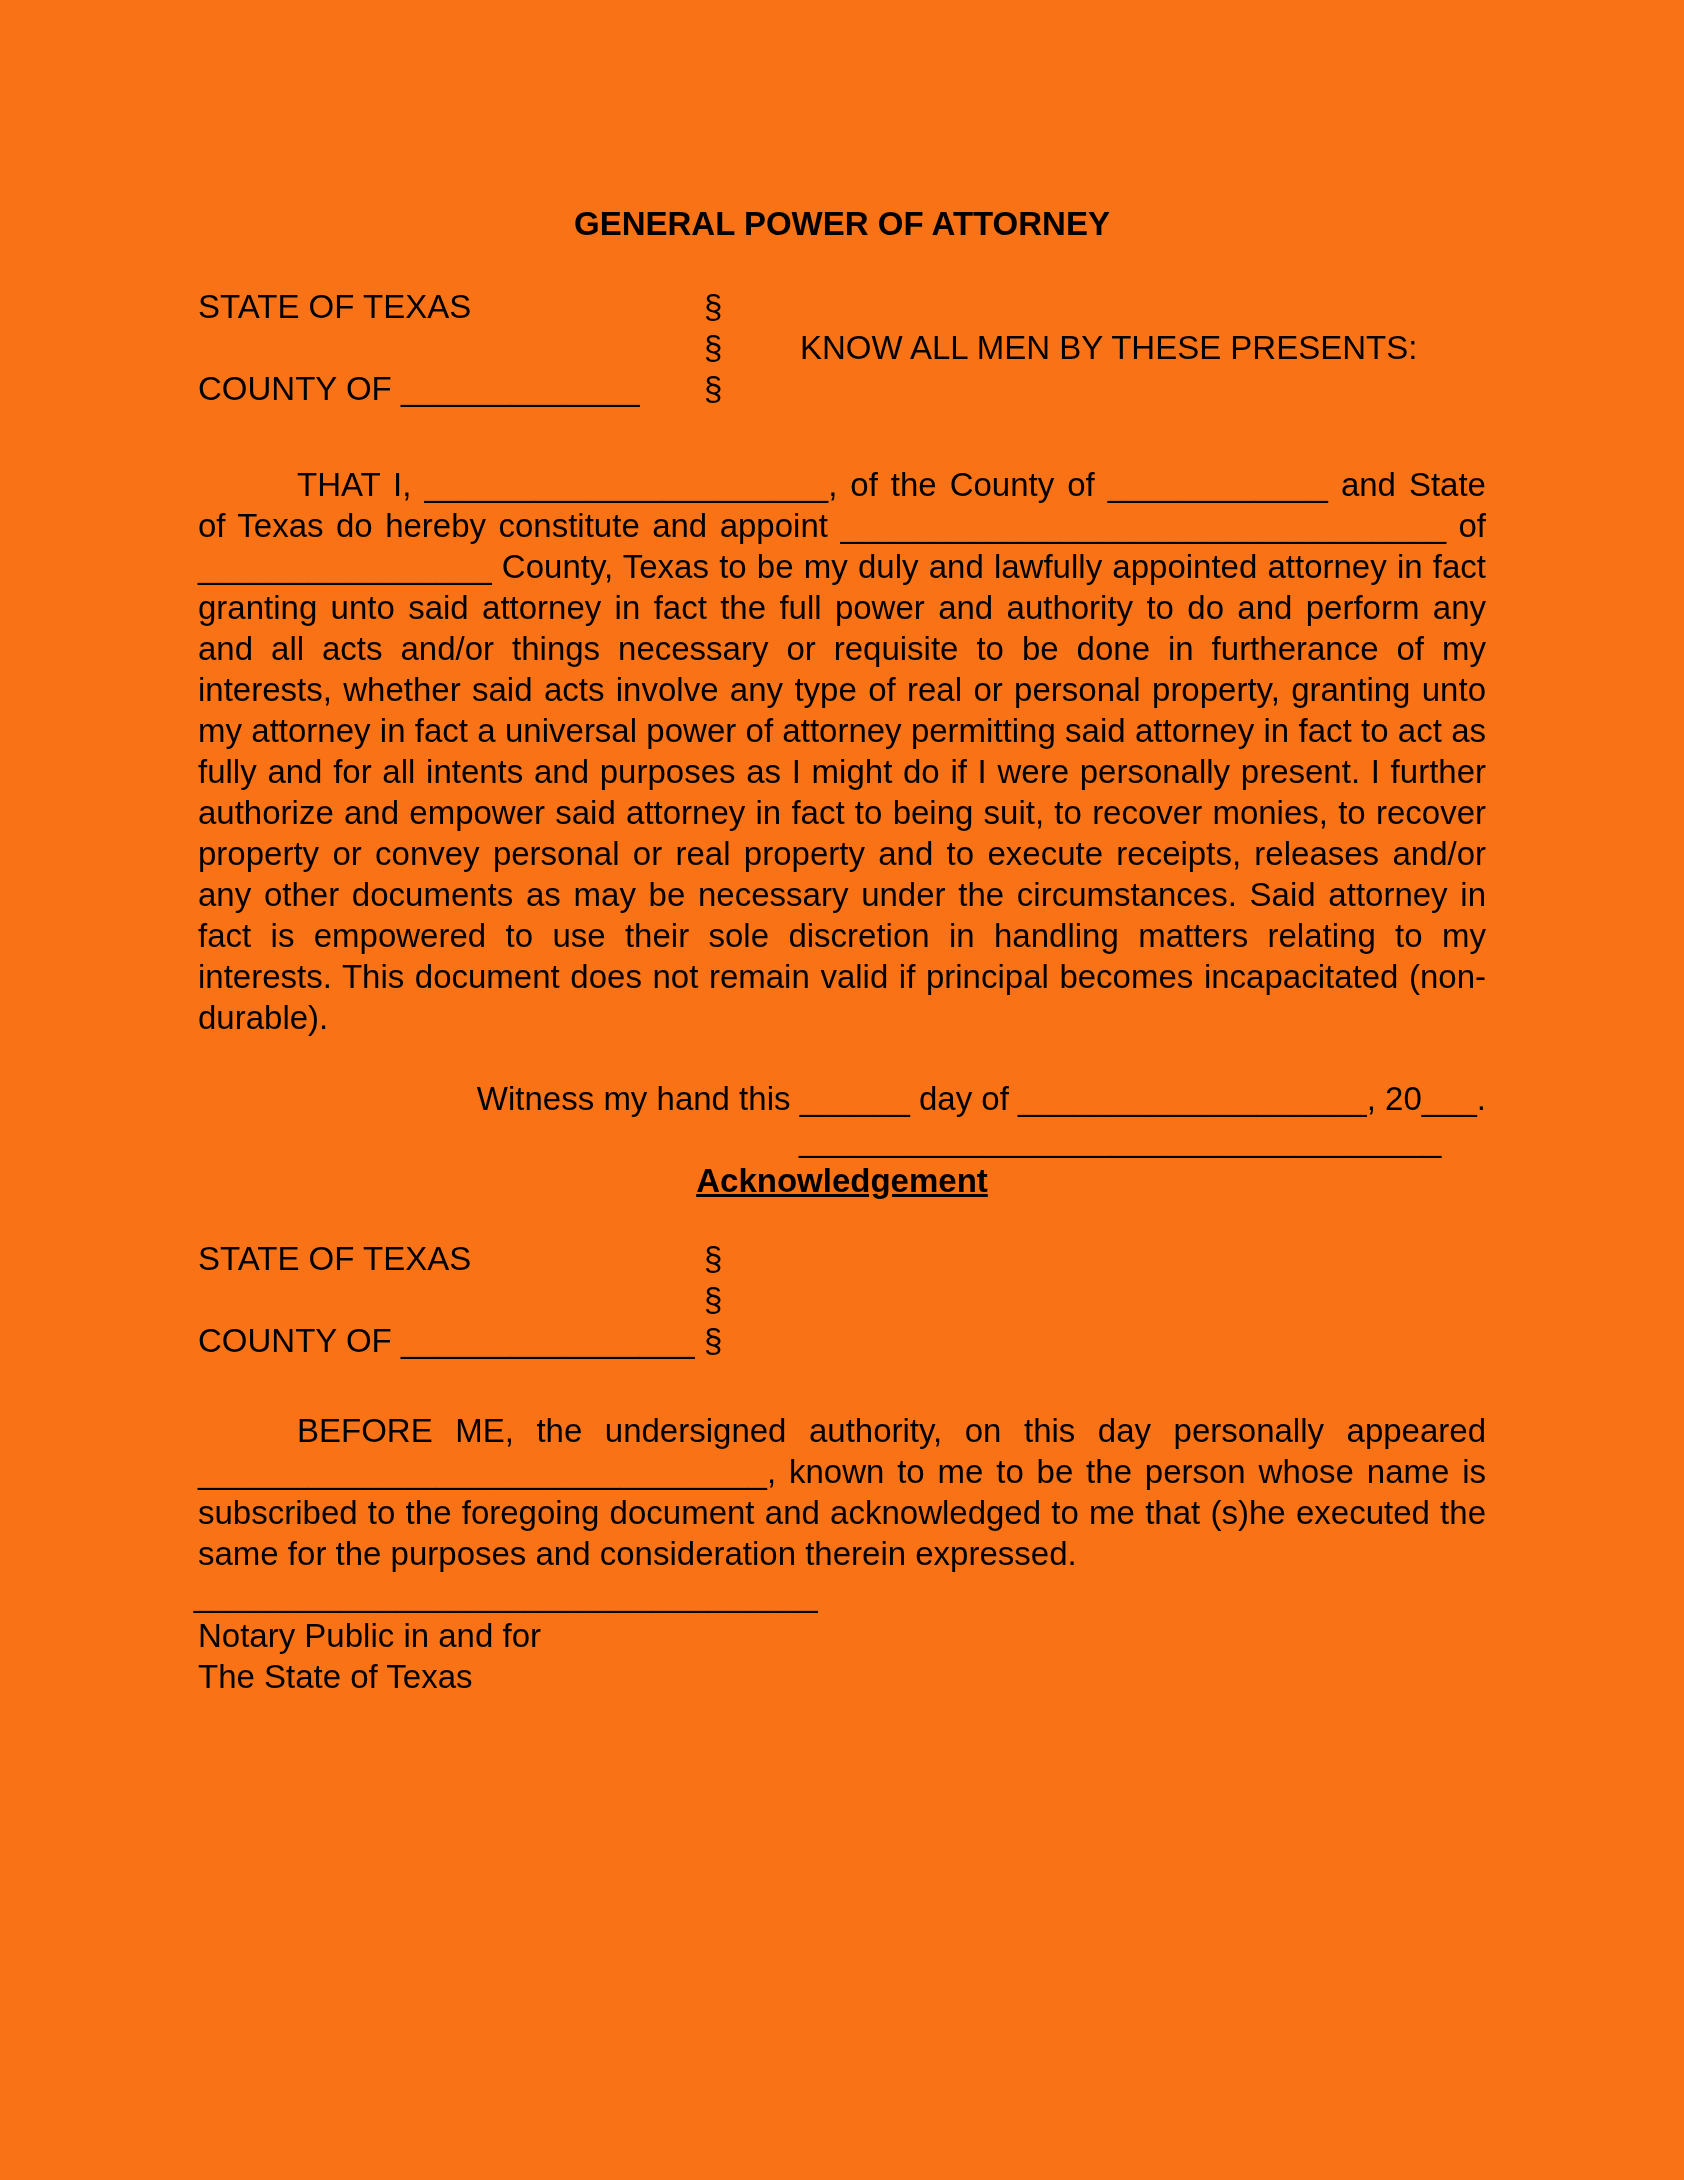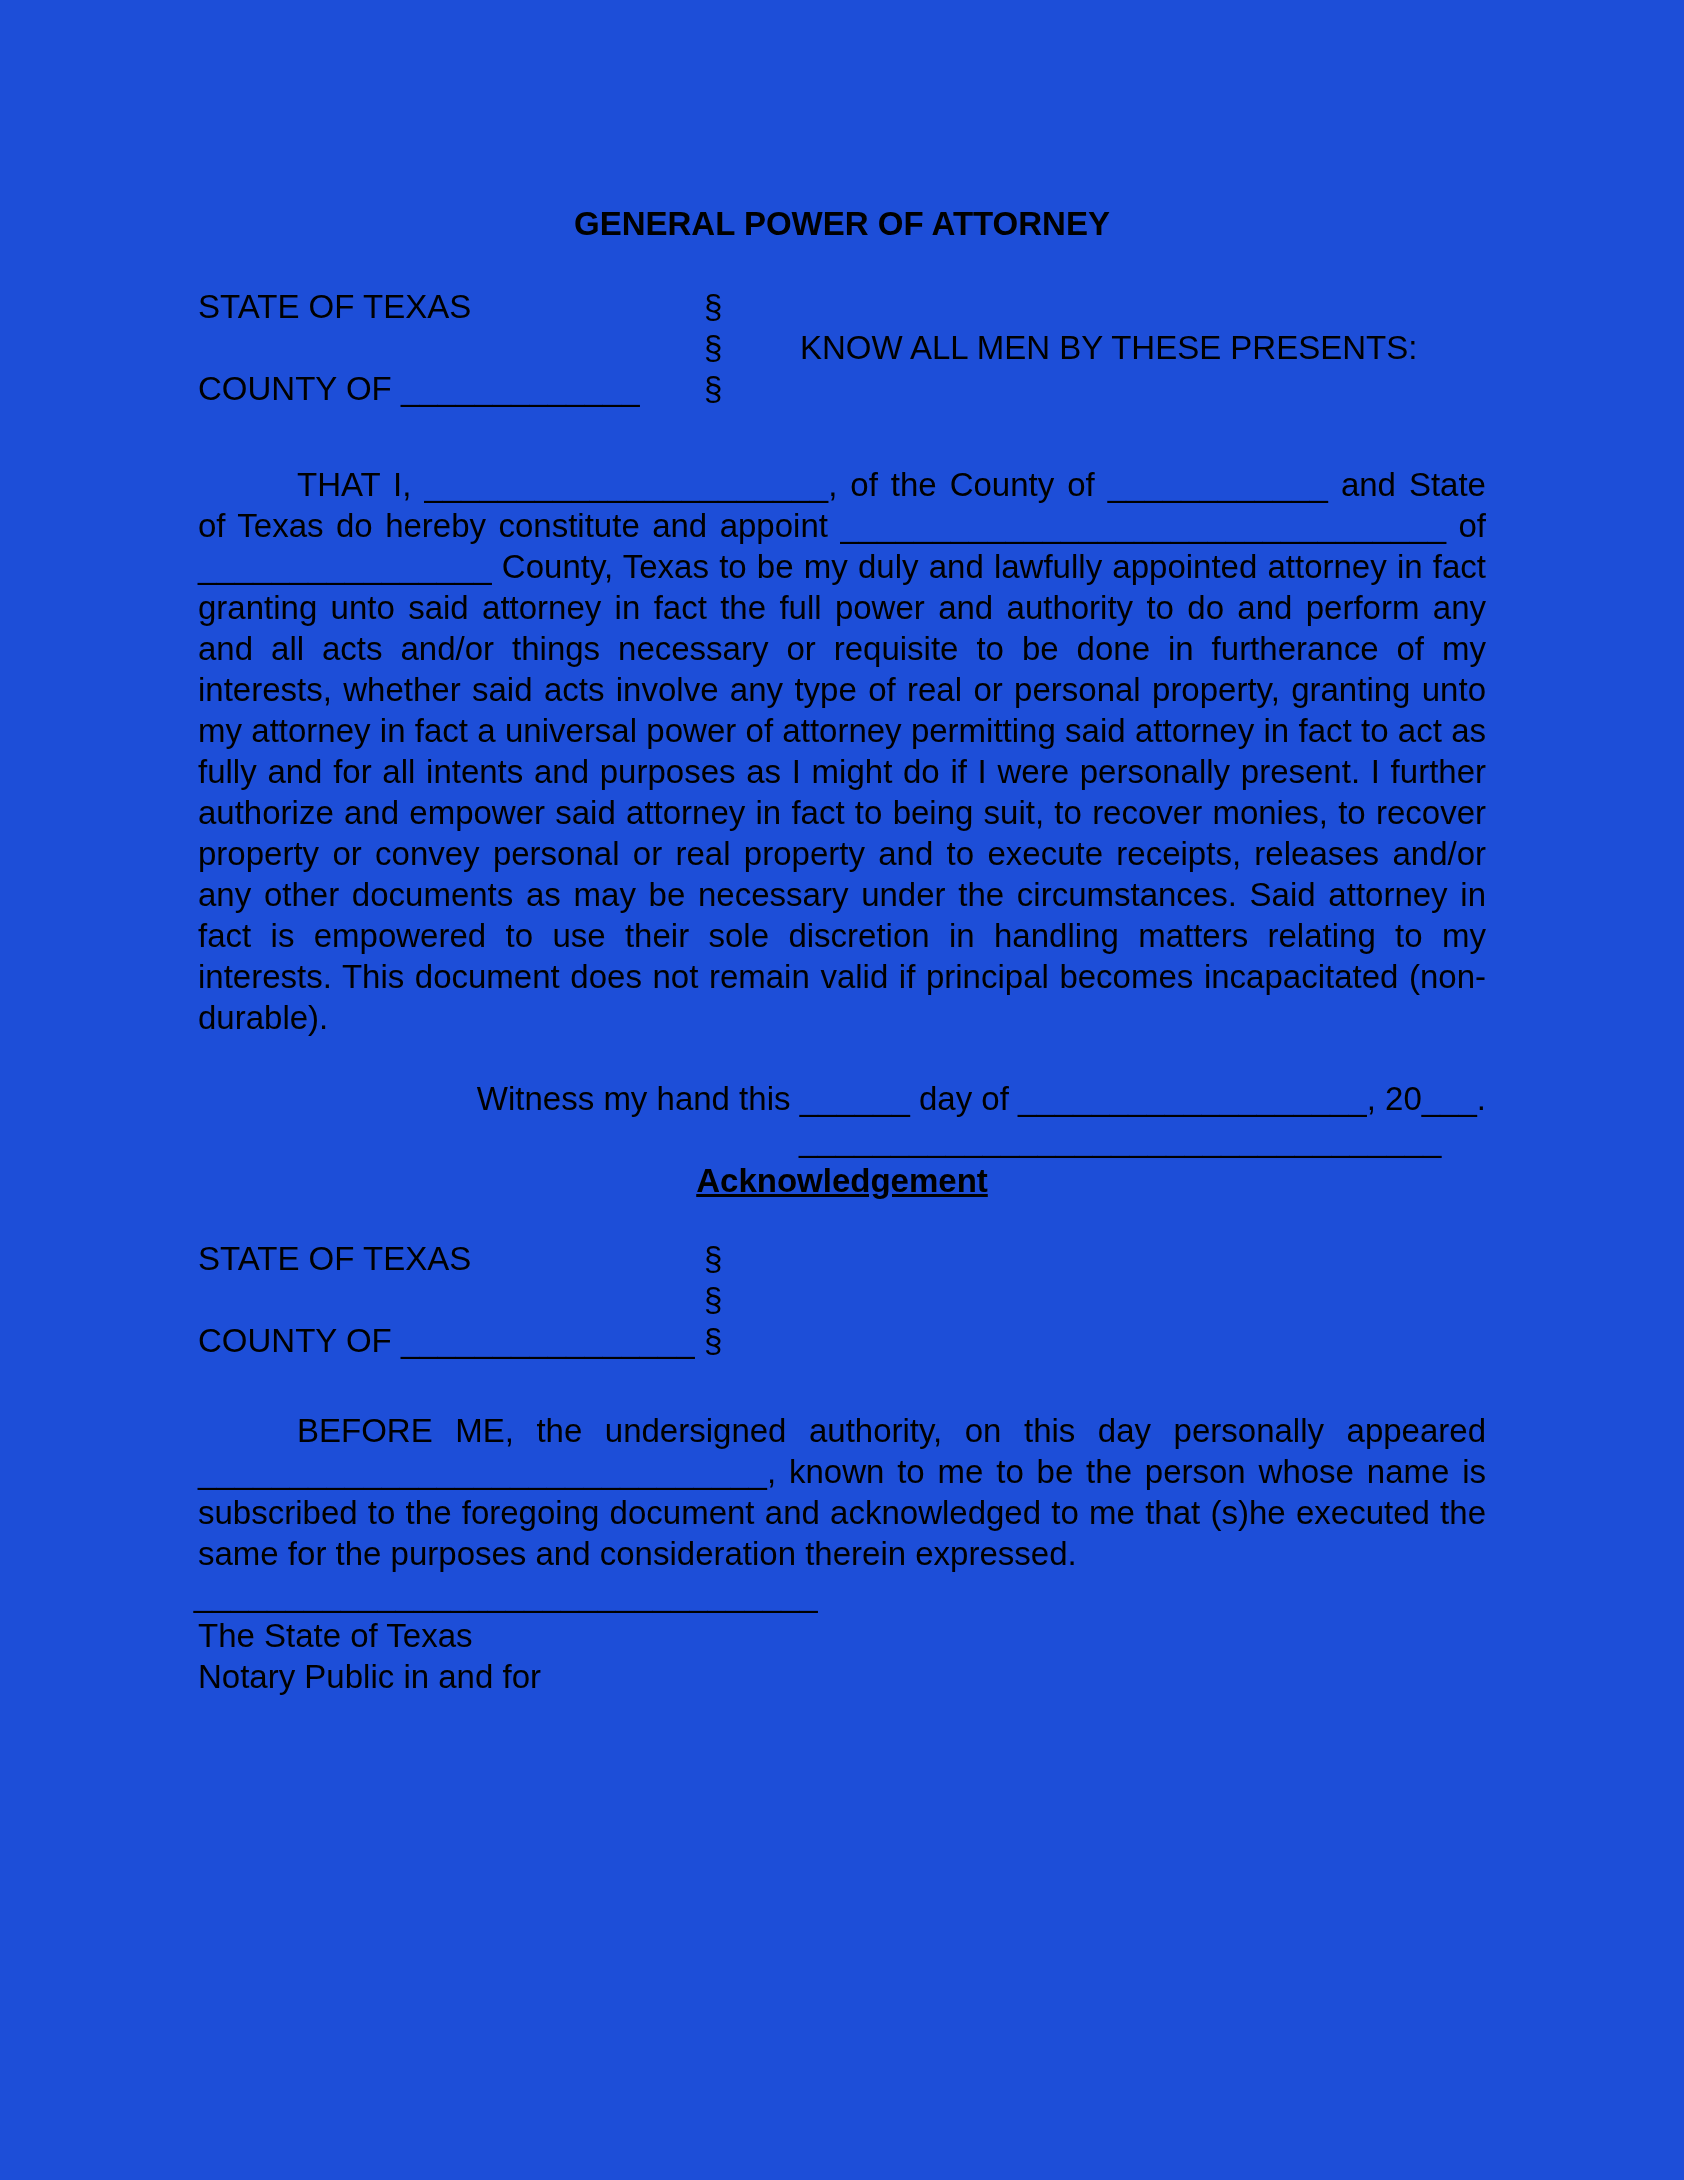--- a/index.html
+++ b/index.html
@@ -7,21 +7,21 @@
     padding: 0;
     background: #ffffff;
   }
   * { box-sizing: border-box; }
 
   .page {
     position: relative;
     width: 1685px;
     height: 2181px;
     margin: 0 auto;
-    background: #1d4ed8;
+    background: #f97316;
     color: #000000;
     font-family: "Liberation Sans", sans-serif;
     font-size: 33px;
     line-height: 41px;
     padding: 203px 199px 0 198px;
     overflow: hidden;
   }
 
   .doc-title {
     font-weight: bold;
@@ -121,18 +121,18 @@
       <span class="v-sect">§</span>
       <span class="v-right"></span>
     </div>
   </div>
 
   <p class="para indent mt-before"><span>BEFORE ME, the undersigned authority, on this day personally appeared </span><span class="blank">_______________________________</span><span>, known to me to be the person whose name is subscribed to the foregoing document and acknowledged to me that (s)he executed the same for the purposes and consideration therein expressed.</span></p>
 
 
   <div class="notary-block">
     <div class="rule">__________________________________</div>
+    <div>Notary Public in and for</div>
     <div>The State of Texas</div>
-    <div>Notary Public in and for</div>
   </div>
 
 </div>
 
 
 </body></html>

